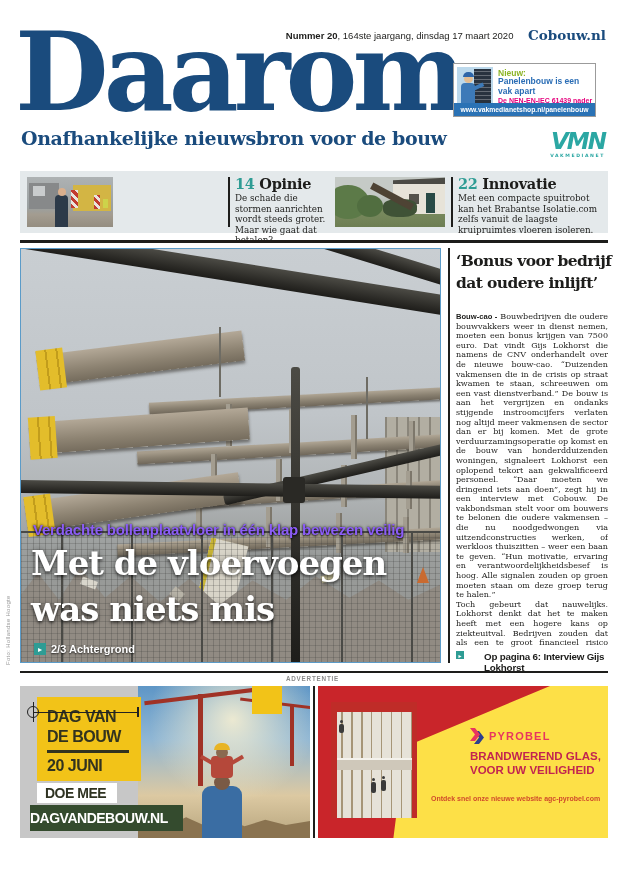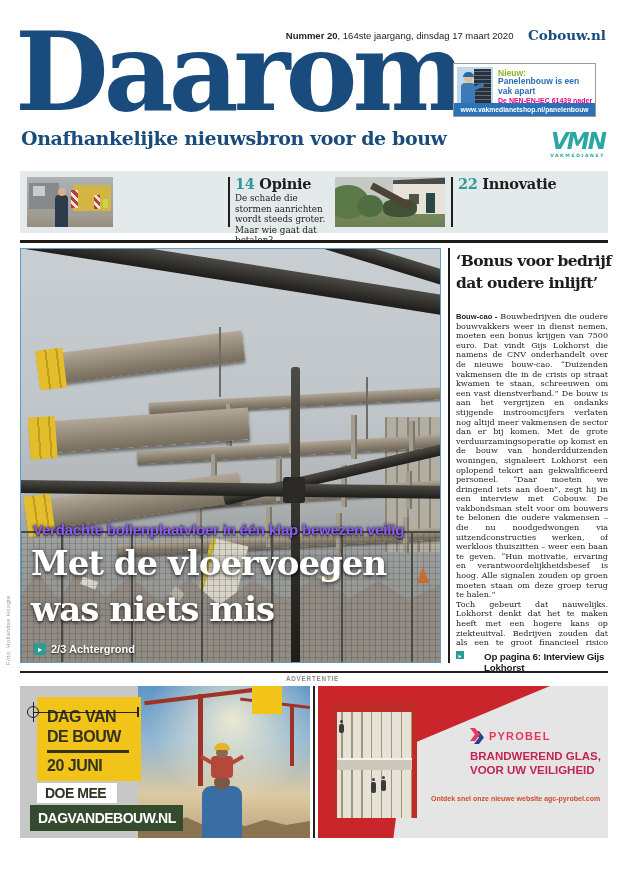--- a/index.html
+++ b/index.html
@@ -162,30 +162,30 @@
   .child-arm{position:absolute;left:62px;bottom:76px;width:14px;height:4px;background:#b5483a;transform:rotate(30deg)}
   .child-arm.r{left:92px;transform:rotate(-30deg)}
   .adl-yellowsq{position:absolute;left:232px;top:0;width:30px;height:28px;background:#f2c318}
   .adl-title{position:absolute;left:17px;top:11px;width:104px;height:84px;background:#f2c318;color:#32331f;
              padding:10px 0 0 10px}
   .adl-title .big{font-size:16px;line-height:20px;font-weight:bold;letter-spacing:-0.5px}
   .adl-rule{width:82px;height:2.5px;background:#32331f;margin:3px 0}
   .adl-cta{position:absolute;left:17px;top:97px;width:80px;height:20px;background:#fff;color:#2f3322;
            font-size:14px;font-weight:bold;line-height:20px;padding-left:8px;letter-spacing:-0.5px}
   .adl-url{position:absolute;left:10px;top:119px;width:153px;height:26px;background:#344b2e;color:#fff;
-           font-size:14px;font-weight:bold;line-height:26px;padding-left:8px;letter-spacing:-0.5px}
+           font-size:14px;font-weight:bold;line-height:26px;letter-spacing:-0.5px}
   .crosshair{position:absolute;left:7px;top:20px;width:12px;height:12px;border:1.5px solid #222;border-radius:50%}
   .cross-v{position:absolute;left:12.5px;top:16px;width:1.5px;height:20px;background:#222}
   .cross-h{position:absolute;left:13px;top:25.5px;width:106px;height:1.5px;background:#222}
   .cross-tick{position:absolute;left:117px;top:21px;width:1.5px;height:10px;background:#222}
 
   .ads-divider{position:absolute;left:313px;top:686px;width:2px;height:152px;background:#1d1d1b}
 
   
-  .ad-right{position:absolute;left:318px;top:686px;width:290px;height:152px;background:#e5e5e5;overflow:hidden;
+  .ad-right{position:absolute;left:318px;top:686px;width:290px;height:152px;background:#fde047;overflow:hidden;
             font-family:"Liberation Sans",sans-serif}
   .adr-red{position:absolute;inset:0;background:#c9252a;clip-path:polygon(0 0,80% 0,30% 40%,26% 100%,0 100%)}
   .adr-photo{position:absolute;left:13px;top:16px;width:86px;height:116px;background:#e6e2d8;overflow:hidden}
   .adr-mullions{position:absolute;inset:0;
      background-image:repeating-linear-gradient(90deg,rgba(150,130,95,.8) 0 1.5px,transparent 1.5px 10px)}
   .adr-topband{position:absolute;left:0;top:0;width:100%;height:10px;background:#bf2c28}
   .adr-floor{position:absolute;left:0;top:56px;width:100%;height:12px;background:#cfc8ba;
              border-top:2px solid #f4f2ec}
   .adr-colL{position:absolute;left:0;top:0;width:6px;height:100%;background:#bf2c28}
   .adr-colR{position:absolute;right:0;top:0;width:5px;height:100%;background:#bf2c28}
@@ -269,20 +269,21 @@
       <div class="trunk"></div>
     </div>
 
     <div class="t-div" style="left:431px"></div>
 
     <div class="t-text" style="left:438px;width:148px">
       <div class="t-title">
         <span class="t-num">22</span>
         <span>Innovatie</span>
       </div>
+      <div class="t-body">Met een compacte spuitrobot kan het Brabantse Isolatie.com zelfs vanuit de laagste kruipruimtes vloeren isoleren.</div>
     </div>
   </div>
 
   <div class="rule-h rule-teasers"></div>
 
   <div class="lead-photo">
     <div class="lp lp-far"></div>
 
     <div class="lp-slab" style="left:128px;top:146px;width:293px;height:12px;transform:rotate(-3deg)"></div>
     <div class="lp-slab" style="left:116px;top:194px;width:305px;height:13px;transform:rotate(-3.2deg)"></div>

